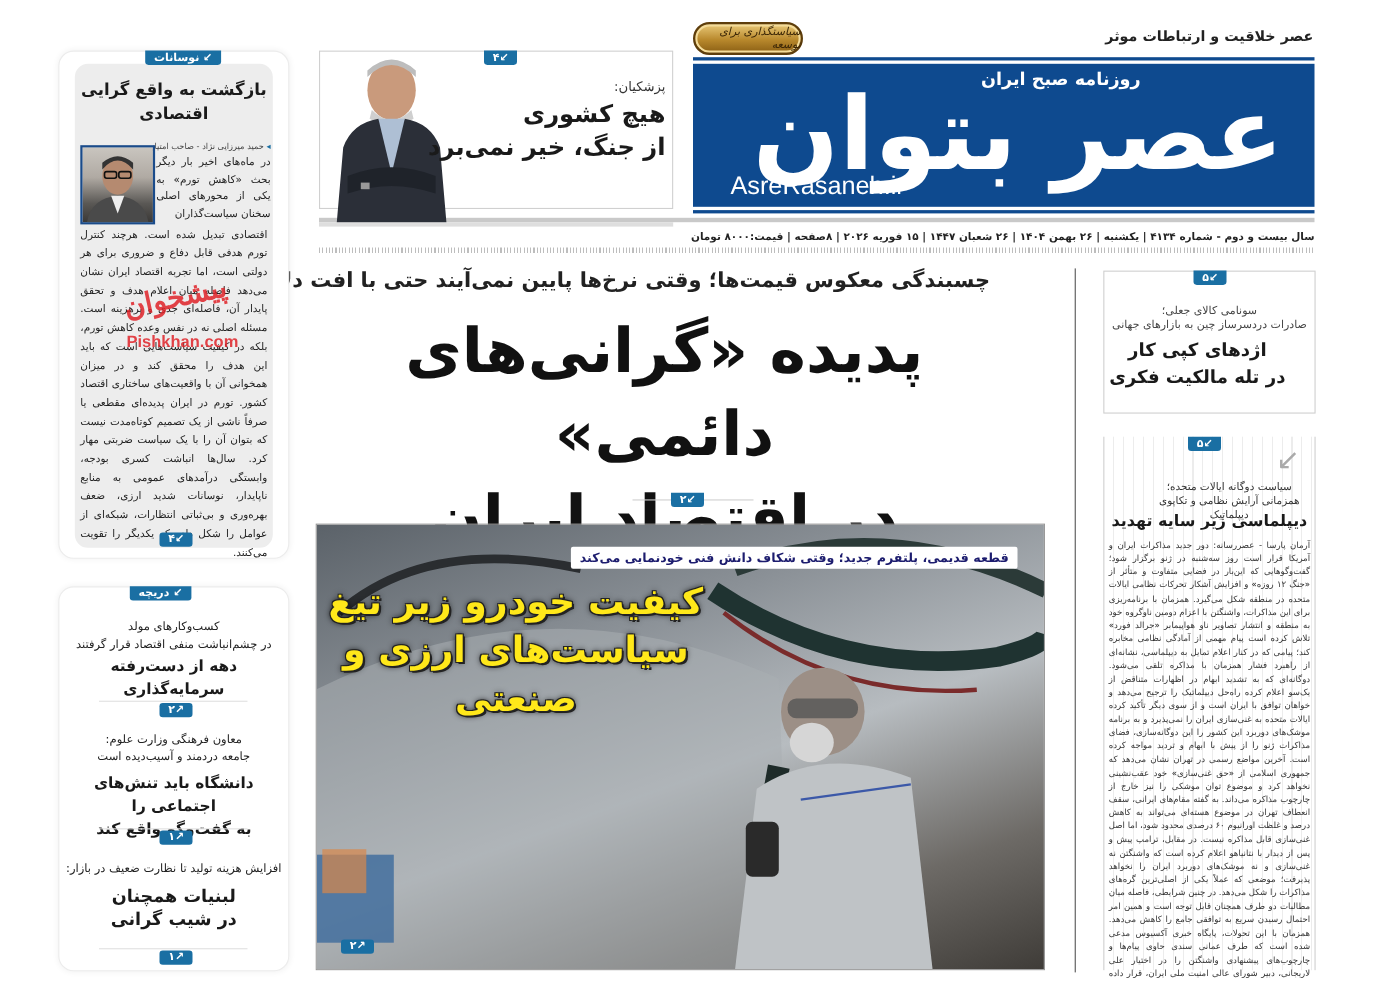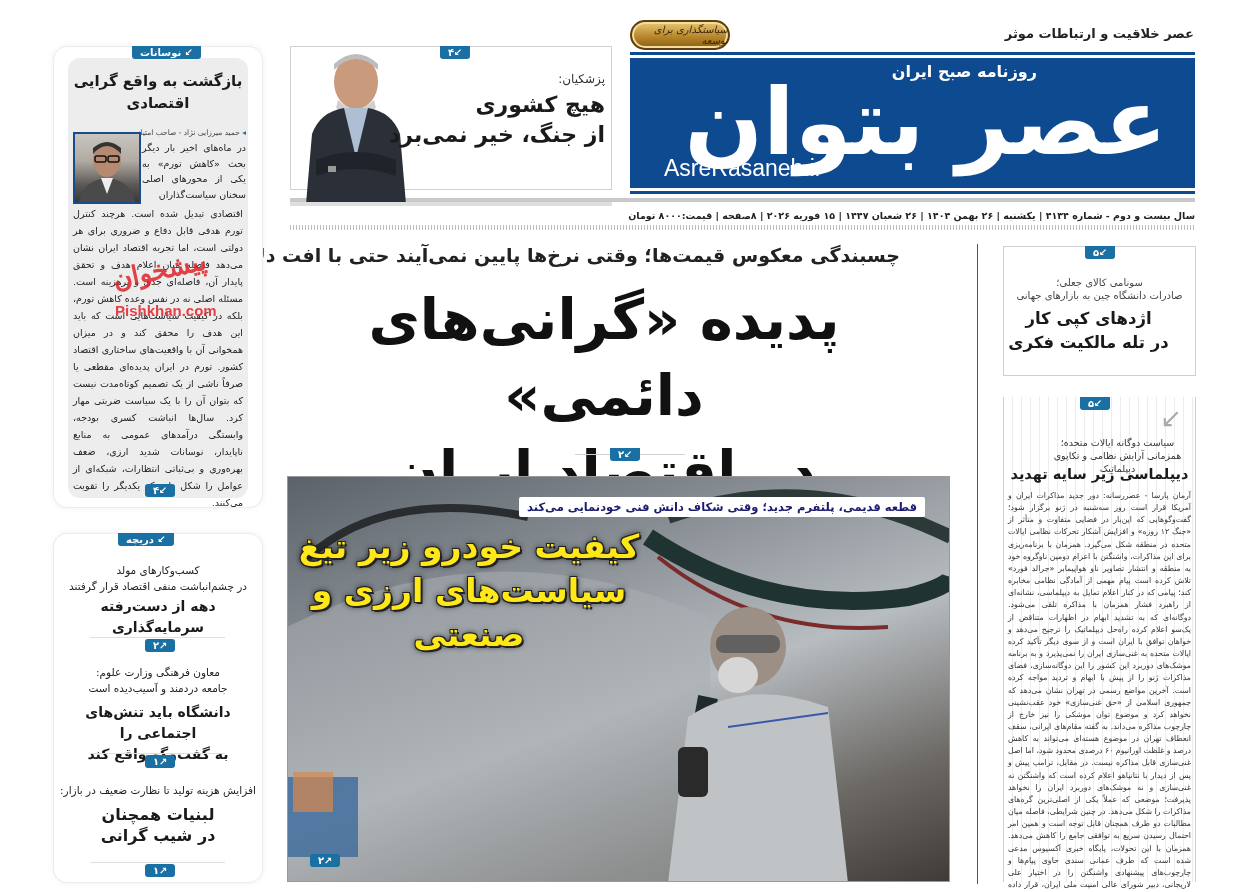--- a/index.html
+++ b/index.html
@@ -256,21 +256,21 @@
 </div>
 <div class="w-rule" style="top:862px;"></div>
 <div class="abs pref round" style="left:145px;top:864px;">۱↗</div>
 
 <div class="abs col-divider"></div>
 
 <div class="abs r1-box"></div>
 <div class="abs pref r1-pref">۵↙</div>
 <div class="abs r1-kick">
   <div>سونامی کالای جعلی؛</div>
-  <div>صادرات دانشگاه چین به بازارهای جهانی</div>
+  <div>صادرات دردسرساز چین به بازارهای جهانی</div>
 </div>
 <div class="abs r1-head">
   <div>اژدهای کپی کار</div>
   <div>در تله مالکیت فکری</div>
 </div>
 
 <div class="abs r2-box"></div>
 <div class="abs pref r2-pref">۵↙</div>
 <div class="abs r2-arrow">↙</div>
 <div class="abs r2-kick">

